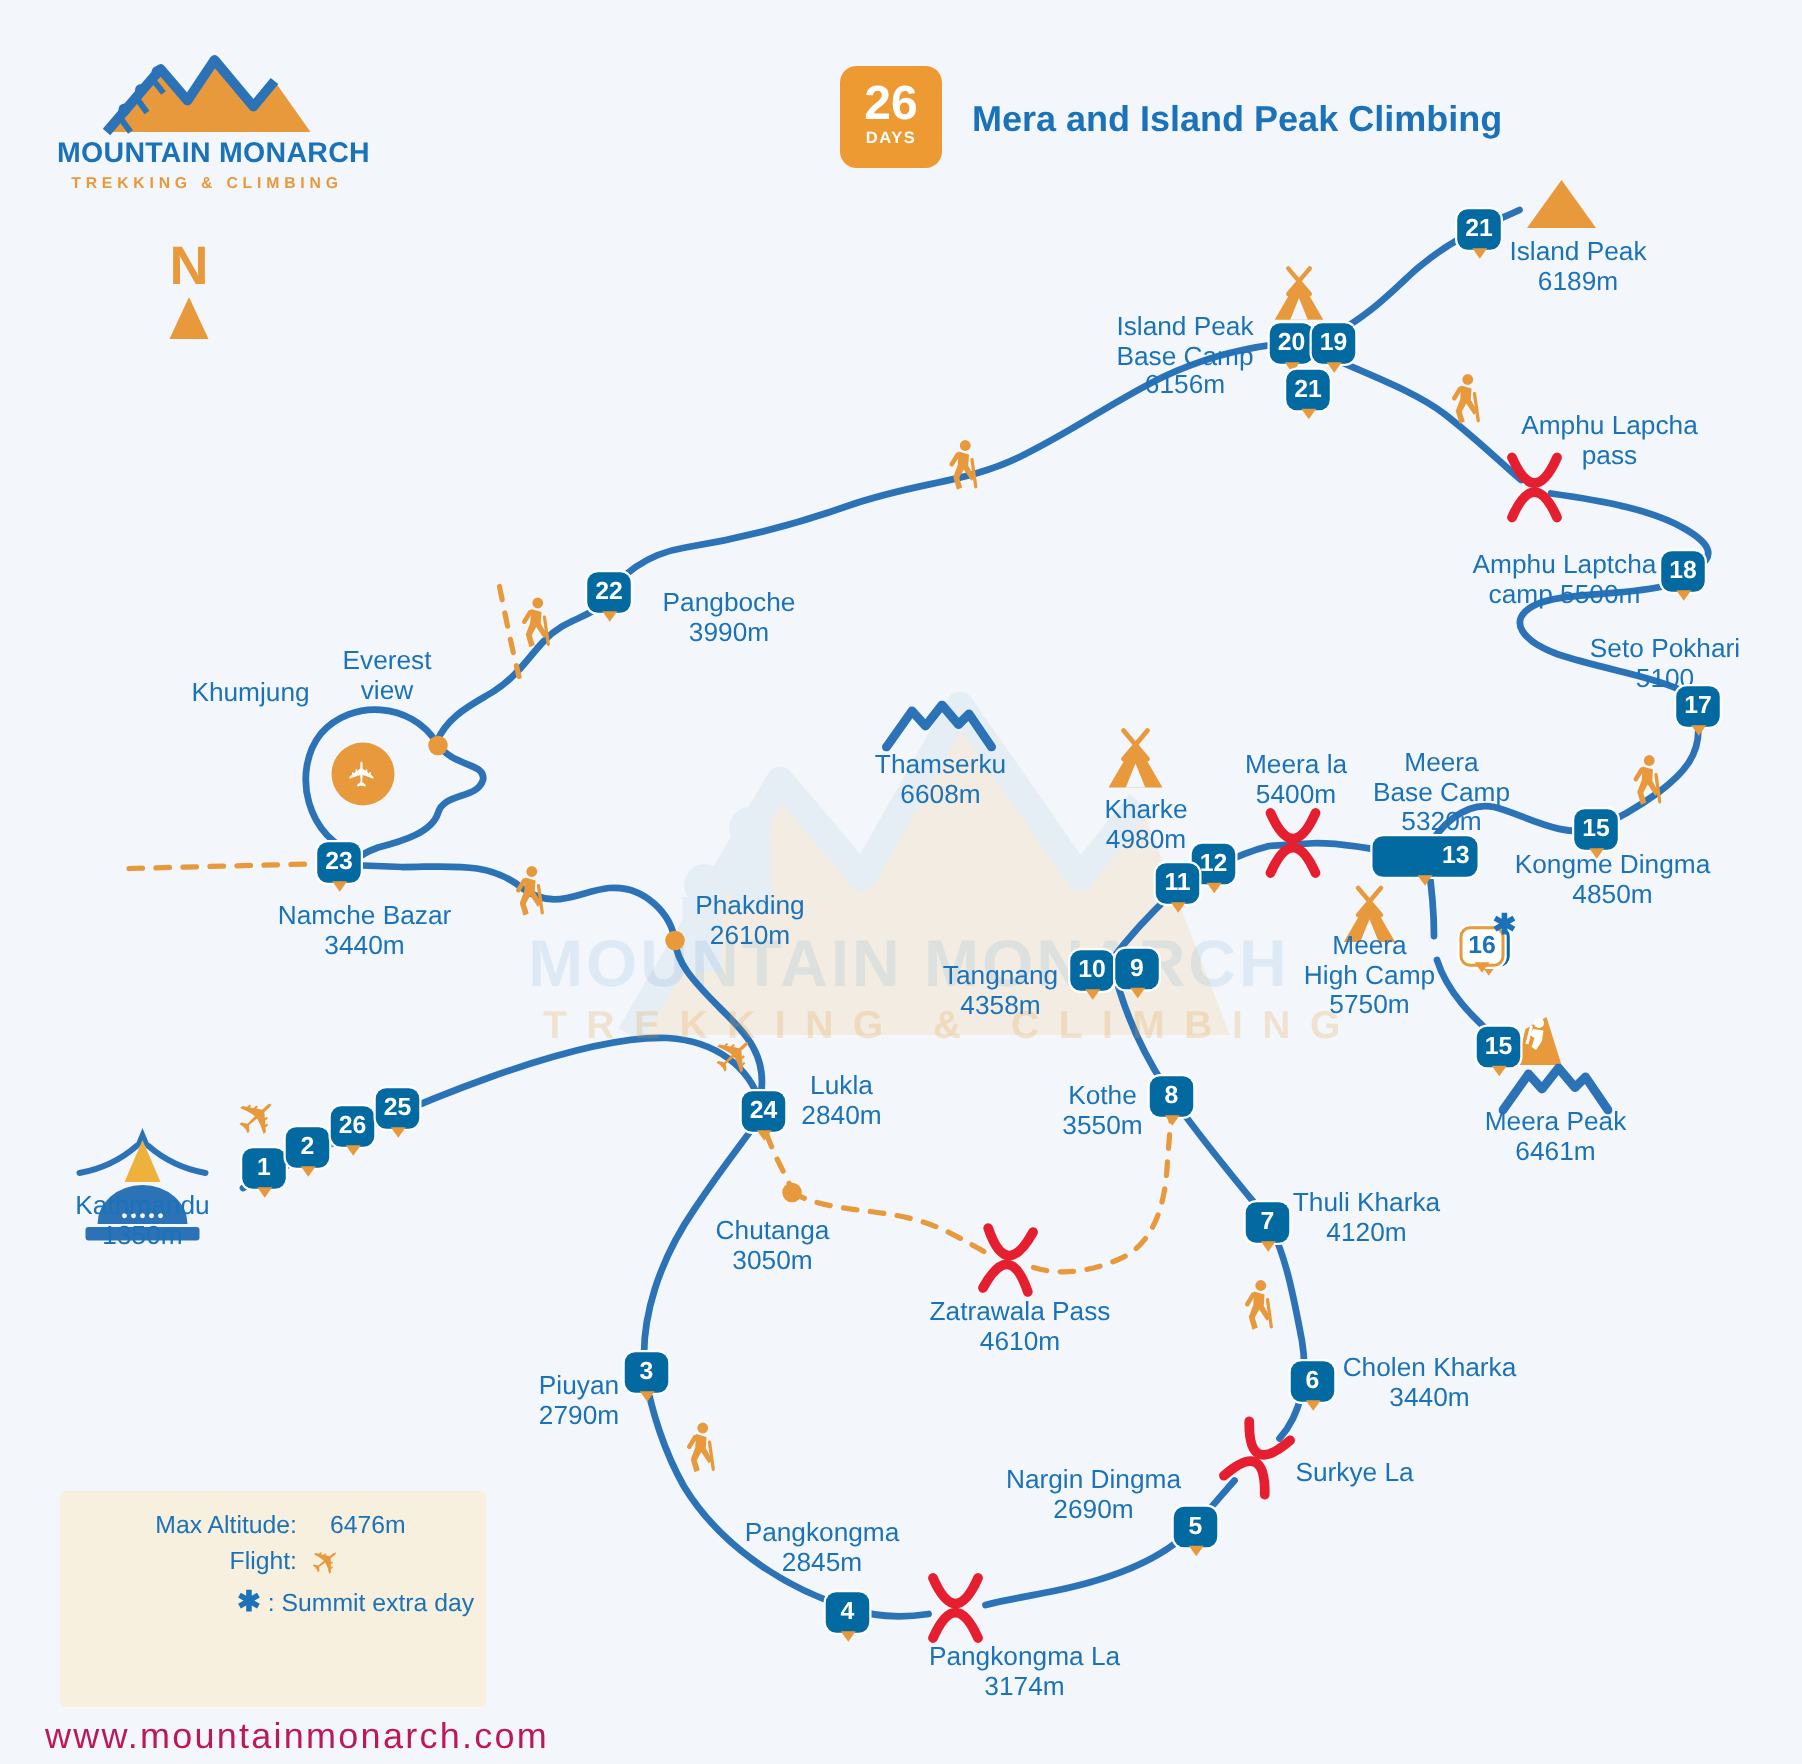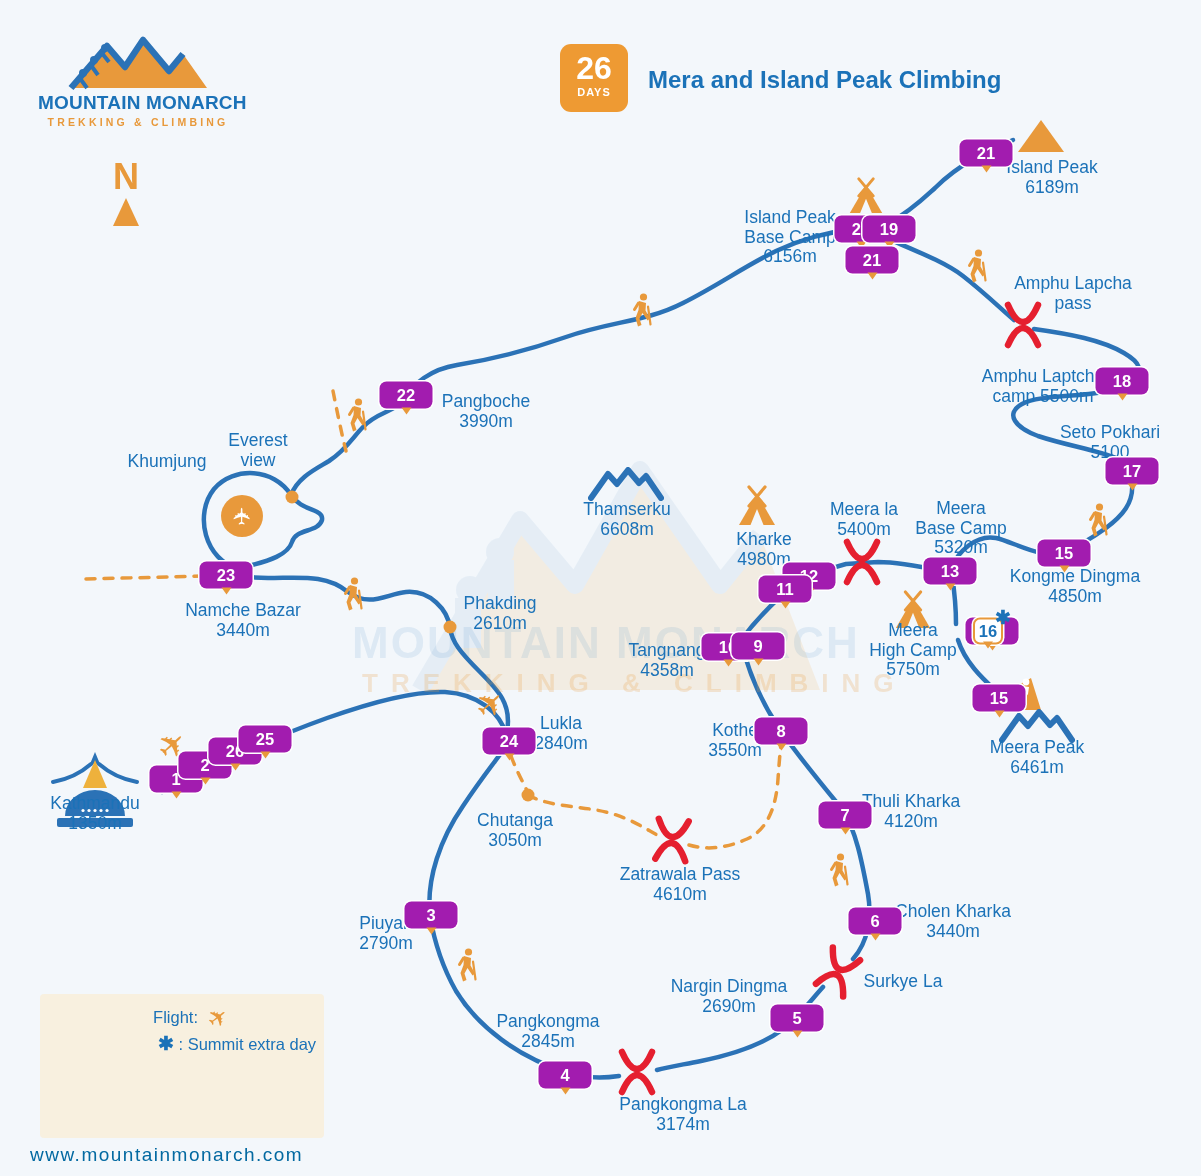--- a/index.html
+++ b/index.html
@@ -17,21 +17,21 @@
   #main-title{left:648px;top:66px;color:#1b72b8;font-weight:bold;font-size:24px;white-space:nowrap;}
   #north{left:100px;top:160px;text-align:center;width:52px;}
   #north .n{color:#e8993b;font-weight:bold;font-size:36px;line-height:34px;}
   #north .arrow{width:0;height:0;border-left:13px solid transparent;border-right:13px solid transparent;
                 border-bottom:28px solid #e8993b;margin:4px auto 0;}
   
   #wm1{left:352px;top:618px;color:rgba(27,114,184,.10);font-size:44px;font-weight:bold;letter-spacing:2px;white-space:nowrap;}
   #wm2{left:362px;top:668px;color:rgba(232,153,59,.22);font-size:26px;font-weight:bold;letter-spacing:13px;white-space:nowrap;}
   
   .place{transform:translateX(-50%);text-align:center;color:#1b72b8;font-size:17.5px;line-height:1.12;white-space:nowrap;}
-  .marker{width:53px;height:27px;background:#a21caf;border-radius:7px;box-shadow:0 0 0 1.5px #fff;
+  .marker{width:29px;height:27px;background:#0369a1;border-radius:7px;box-shadow:0 0 0 1.5px #fff;
           color:#fff;font-weight:bold;font-size:16.5px;text-align:center;line-height:27px;
           transform:translate(-50%,-50%);}
   .marker .tail{position:absolute;left:50%;bottom:-6px;transform:translateX(-50%);width:0;height:0;
           border-left:5px solid transparent;border-right:5px solid transparent;border-top:7px solid #e8993b;}
   .marker.outline{background:#fff;border:2.5px solid #e8993b;color:#1b72b8;line-height:23px;width:26px;height:23px;}
   .marker .star{position:absolute;right:-10px;top:-14px;color:#1b72b8;font-size:19px;font-weight:bold;}
   .icon{transform:translate(-50%,-50%);}
   .dot{width:13px;height:13px;border-radius:50%;background:#e8993b;transform:translate(-50%,-50%);}
   .plane-glyph{display:inline-block;color:#e8993b;font-size:34px;transform:rotate(-42deg);}
   .circle-plane{width:42px;height:42px;border-radius:50%;background:#e8993b;transform:translate(-50%,-50%);
@@ -42,21 +42,21 @@
           color:#1b72b8;font-size:16.5px;}
   #legend .row{display:flex;align-items:center;height:23px;margin-top:1px;}
   #legend .row:first-child{margin-top:12px;}
   #legend .lab{width:158px;text-align:right;flex:none;}
   #legend .val{margin-left:7px;}
   .sw-solid{width:62px;height:4.5px;background:#2b72b6;border-radius:2px;margin-left:10px;}
   .sw-dash{width:66px;border-top:3.5px dashed #e8993b;margin-left:10px;}
   .sw-plane{color:#e8993b;font-size:24px;line-height:20px;margin-left:10px;display:inline-block;transform:rotate(-38deg);}
   #legend .foot{margin:3px 0 0 118px;}
   #legend .foot .sym{color:#1b72b8;font-weight:bold;font-size:19px;}
-  #website{left:30px;top:1144px;color:#0369a1;font-size:19px;letter-spacing:1.5px;}
+  #website{left:30px;top:1144px;color:#be185d;font-size:24px;letter-spacing:1.5px;}
   svg{display:block;}
 </style>
 </head>
 <body>
 
 <div id="stage">
 
   <svg class="abs" width="1201" height="1176" viewBox="0 0 1201 1176" style="left:0;top:0">
 
     <g opacity="0.16">
@@ -411,38 +411,42 @@
       <div class="abs marker" style="left: 509px; top: 741px;"><span>24</span><div class="tail"></div></div>
       <div class="abs marker" style="left: 226px; top: 575px;"><span>23</span><div class="tail"></div></div>
       <div class="abs marker" style="left: 406px; top: 395px;"><span>22</span><div class="tail"></div></div>
       <div class="abs marker" style="left: 986px; top: 153px;"><span>21</span><div class="tail"></div></div>
       <div class="abs marker" style="left: 861px; top: 229px;"><span>20</span><div class="tail"></div></div>
       <div class="abs marker" style="left: 889px; top: 229px;"><span>19</span><div class="tail"></div></div>
       <div class="abs marker" style="left: 872px; top: 260px;"><span>21</span><div class="tail"></div></div>
       <div class="abs marker" style="left: 1122px; top: 381px;"><span>18</span><div class="tail"></div></div>
       <div class="abs marker" style="left: 1132px; top: 471px;"><span>17</span><div class="tail"></div></div>
       <div class="abs marker" style="left: 1064px; top: 553px;"><span>15</span><div class="tail"></div></div>
-      <div class="abs marker" style="left: 950px; top: 571px;"><span>13</span><div class="tail"></div></div>
+      <div class="abs marker" style="left: 950px; top: 571px; padding-left: 41px;"><span>13</span><div class="tail"></div></div>
       <div class="abs marker" style="left: 809px; top: 576px;"><span>12</span><div class="tail"></div></div>
       <div class="abs marker" style="left: 785px; top: 589px;"><span>11</span><div class="tail"></div></div>
       <div class="abs marker" style="left: 728px; top: 647px;"><span>10</span><div class="tail"></div></div>
       <div class="abs marker" style="left: 758px; top: 646px;"><span>9</span><div class="tail"></div></div>
       <div class="abs marker" style="left: 960px; top: 631px; margin-left: 32px;"><span>14</span><div class="tail"></div></div>
       <div class="abs marker outline" style="left: 988px; top: 631px;"><span>16</span><div class="tail"></div><span class="star">✱</span></div>
       <div class="abs marker" style="left: 999px; top: 698px;"><span>15</span><div class="tail"></div></div>
       <div class="abs marker" style="left: 781px; top: 731px;"><span>8</span><div class="tail"></div></div>
       <div class="abs marker" style="left: 845px; top: 815px;"><span>7</span><div class="tail"></div></div>
       <div class="abs marker" style="left: 875px; top: 921px;"><span>6</span><div class="tail"></div></div>
       <div class="abs marker" style="left: 797px; top: 1018px;"><span>5</span><div class="tail"></div></div>
       <div class="abs marker" style="left: 565px; top: 1075px;"><span>4</span><div class="tail"></div></div>
       <div class="abs marker" style="left: 431px; top: 915px;"><span>3</span><div class="tail"></div></div>
     </div>
 
   <div class="abs" id="legend">
     <div class="row">
+      <span class="lab">Max Altitude:</span>
+      <span class="val" style="margin-left:22px">6476m</span>
+    </div>
+    <div class="row">
       <span class="lab">Flight:</span>
       <span class="sw-plane">✈</span>
     </div>
     <div class="foot">
       <span class="sym">✱</span>
       <span>: Summit extra day</span>
     </div>
   </div>
 
   <div class="abs" id="website">www.mountainmonarch.com</div>

